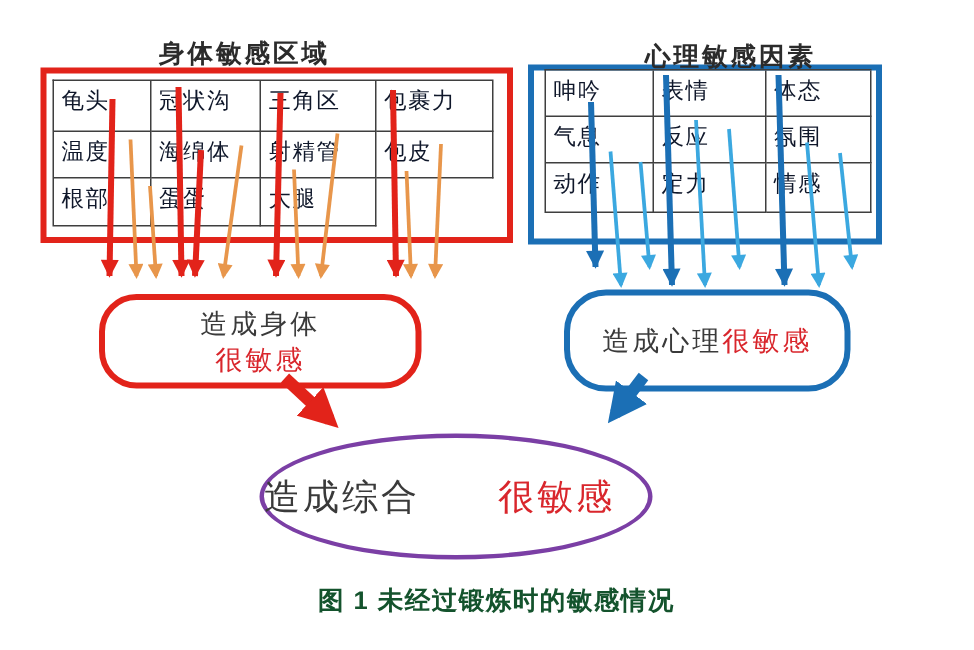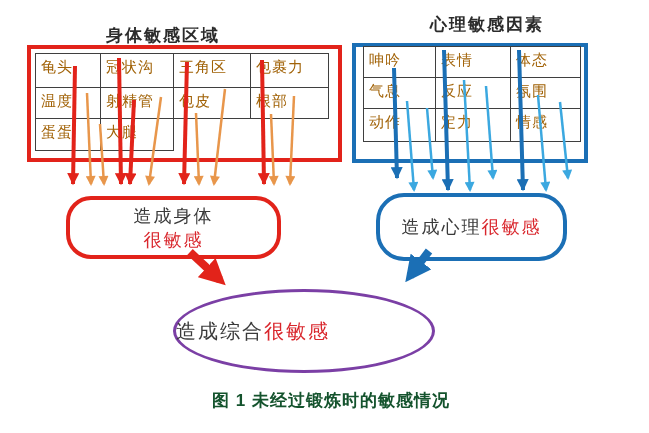--- a/index.html
+++ b/index.html
@@ -4,44 +4,44 @@
 <style>
   html,body{margin:0;padding:0;background:#fff;}
   #stage{
     position:relative;width:649px;height:433px;background:#fff;overflow:hidden;
     font-family:"Liberation Sans","DejaVu Sans",sans-serif;
   }
   .abs{position:absolute;box-sizing:border-box;}
   
   .sec-title{font-size:17px;font-weight:bold;color:#2b2b2b;letter-spacing:2px;z-index:2;}
   #title-left{left:106px;top:24px;}
-  #title-right{left:430px;top:13px;}
+  #title-right{left:430px;top:26px;}
   
   #red-frame{left:27px;top:45px;width:315px;height:117px;border:4px solid var(--c-red,#e2231a);z-index:1;}
   #blue-frame{left:352px;top:43px;width:236px;height:120px;border:4px solid var(--c-blue,#1b6fb5);z-index:1;}
   
   .tbl{position:absolute;display:grid;border-top:1.5px solid #3f3f3f;border-left:1.5px solid #3f3f3f;z-index:2;}
   #left-tbl{left:35px;top:53px;grid-template-columns:65px 73px 77px 78px;grid-template-rows:34px 31px 32px;}
   #right-tbl{left:363px;top:46px;grid-template-columns:72px 75px 70px;grid-template-rows:31px 31px 33px;}
   .cell{
     border-right:1.5px solid #3f3f3f;border-bottom:1.5px solid #3f3f3f;
-    font-size:15px;color:#a16207;padding:4px 0 0 5px;letter-spacing:1px;box-sizing:border-box;
+    font-size:15px;color:#0f172a;padding:4px 0 0 5px;letter-spacing:1px;box-sizing:border-box;
     background:transparent;white-space:nowrap;overflow:hidden;
   }
   
   .result-box{
     display:flex;align-items:center;justify-content:center;
     font-size:18px;letter-spacing:2px;color:#3a3a3a;z-index:3;background:transparent;
   }
   #body-box{left:66px;top:196px;width:215px;height:63px;border:4px solid var(--c-red,#e2231a);border-radius:25px;flex-direction:column;}
   #mind-box{left:376px;top:193px;width:191px;height:68px;border:4px solid var(--c-blue,#1b6fb5);border-radius:28px;}
   #overall-ellipse{
     left:173px;top:289px;width:262px;height:84px;border:3px solid var(--c-purple,#7b3fa5);
-    border-radius:50%;display:flex;align-items:center;justify-content:flex-start;
-    font-size:20px;letter-spacing:2px;color:#3a3a3a;z-index:3;padding-right:22px;
+    border-radius:50%;display:flex;align-items:center;justify-content:space-between;
+    font-size:24px;letter-spacing:2px;color:#3a3a3a;z-index:3;padding-right:22px;
   }
   .hl{color:var(--c-highlight,#d9262c);}
   
   #caption{left:212px;top:389px;font-size:17px;font-weight:bold;color:#14532d;letter-spacing:1px;z-index:2;}
   
   #arrows{position:absolute;left:0;top:0;z-index:4;pointer-events:none;}
   .ln-red{stroke:var(--c-red,#e2231a);stroke-width:4;fill:none;}
   .ln-orange{stroke:var(--c-orange,#e8964b);stroke-width:2.5;fill:none;}
   .ln-blue{stroke:var(--c-blue,#1b6fb5);stroke-width:4;fill:none;}
   .ln-lblue{stroke:var(--c-lightblue,#3ba8e0);stroke-width:2.5;fill:none;}
@@ -62,20 +62,21 @@
 
   <div class="abs" id="red-frame"></div>
   <div class="abs" id="blue-frame"></div>
 
   <div class="tbl" id="left-tbl">
     <div class="cell">龟头</div>
     <div class="cell">冠状沟</div>
     <div class="cell">三角区</div>
     <div class="cell">包裹力</div>
     <div class="cell">温度</div>
+    <div class="cell">海绵体</div>
     <div class="cell">射精管</div>
     <div class="cell">包皮</div>
     <div class="cell">根部</div>
     <div class="cell">蛋蛋</div>
     <div class="cell">大腿</div>
   </div>
 
   <div class="tbl" id="right-tbl">
     <div class="cell">呻吟</div>
     <div class="cell">表情</div>

